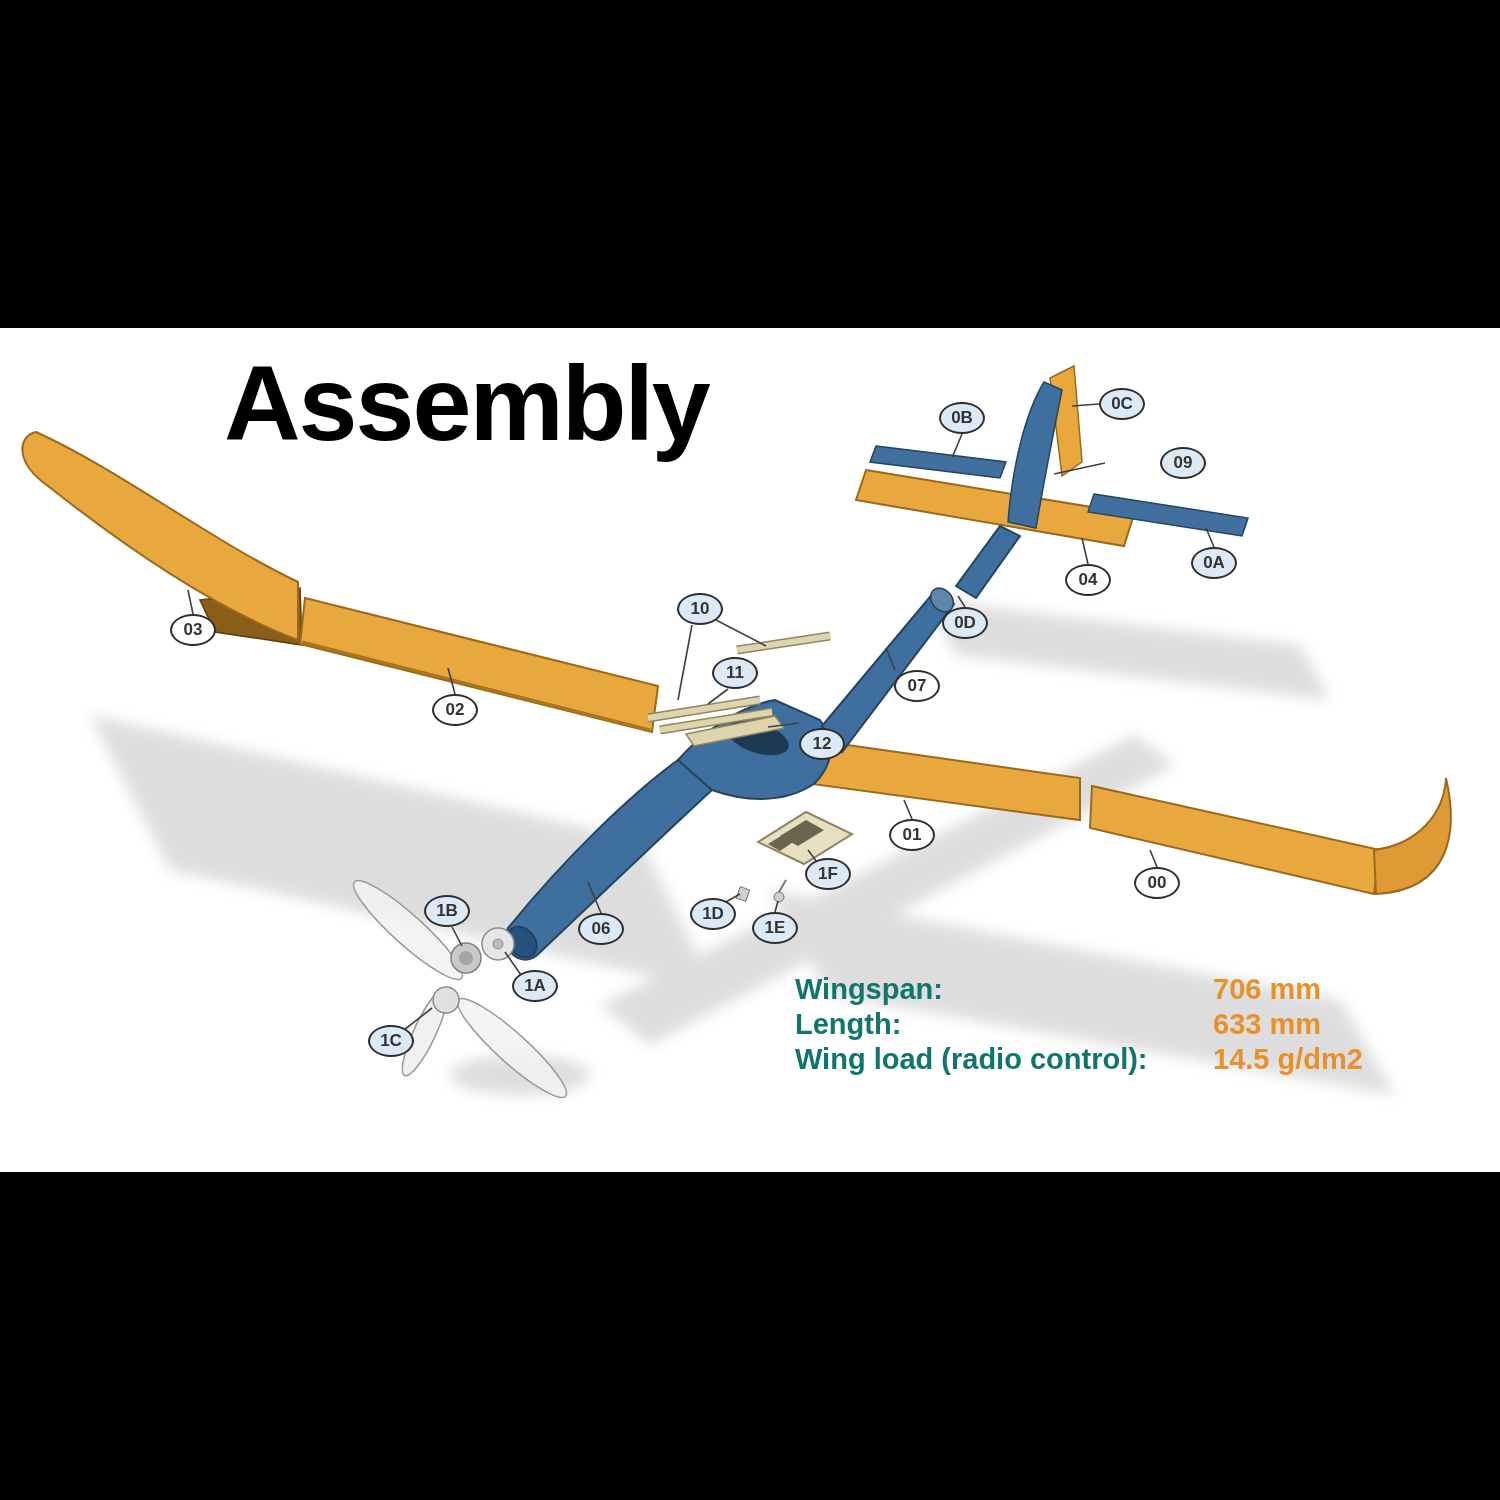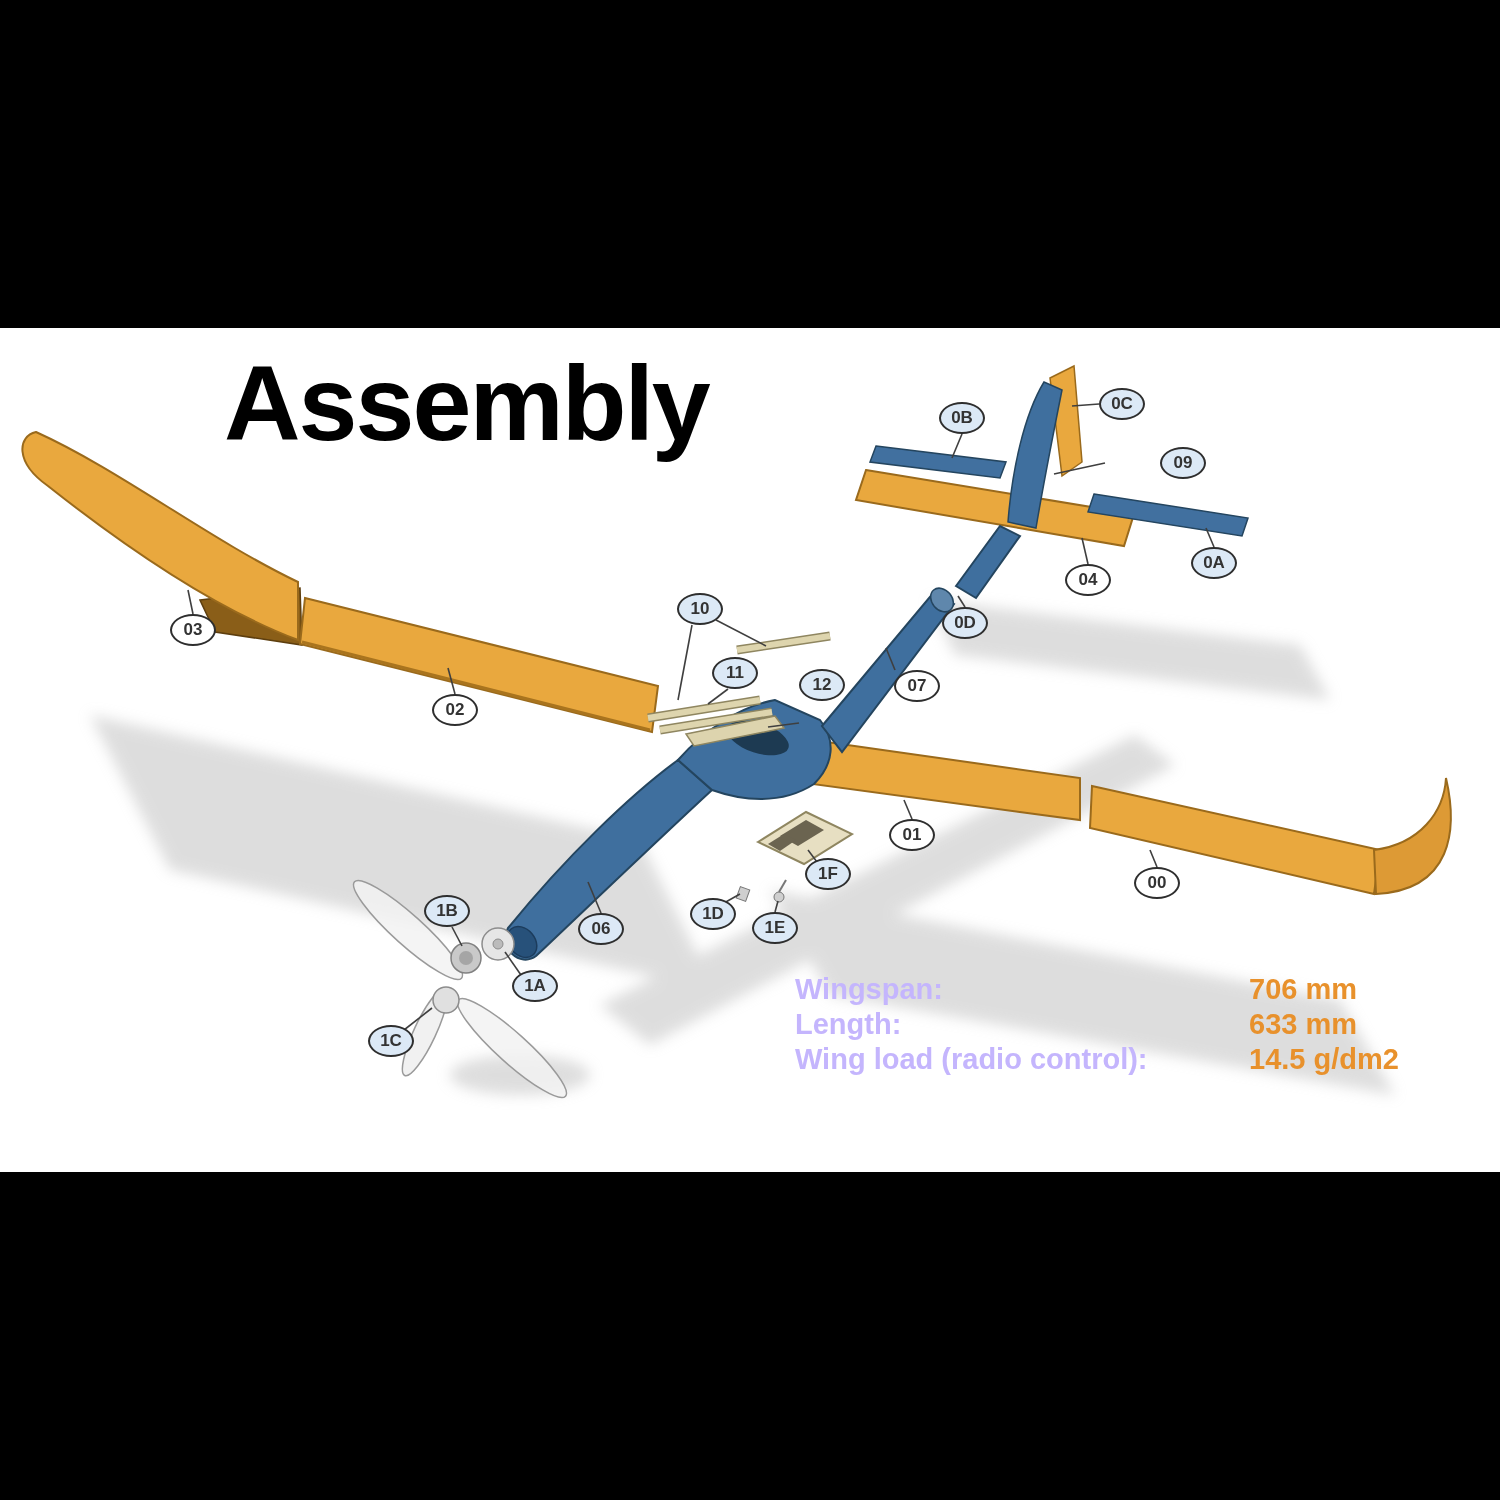--- a/index.html
+++ b/index.html
@@ -10,22 +10,22 @@
   .title{position:absolute;left:224px;top:348px;font-size:106px;font-weight:bold;
          letter-spacing:-2px;color:#000;line-height:1.05;}
   .badge{position:absolute;width:46px;height:32px;border-radius:50%;
          border:2px solid #2e2e2e;display:flex;align-items:center;justify-content:center;
          box-sizing:border-box;background:#dce9f6;}
   .badge.blue{background:#dce9f6;}
   .badge.green{background:#ffffff;}
   .badge-text{font-size:17px;font-weight:bold;color:#333;}
   .specs{position:absolute;left:795px;top:972px;width:640px;}
   .spec-row{display:flex;height:35px;line-height:35px;}
-  .spec-label{flex:0 0 418px;font-size:29px;font-weight:bold;color:#c4b5fd;}
-  .spec-value{font-size:29px;font-weight:bold;color:#e8912c;margin-left:36px;}
+  .spec-label{flex:0 0 418px;font-size:29px;font-weight:bold;color:#0f766e;}
+  .spec-value{font-size:29px;font-weight:bold;color:#e8912c;}
 </style>
 </head>
 <body>
 
 <div class="frame"></div>
 
 <svg class="scene" width="1500" height="844" viewBox="0 328 1500 844">
   <defs>
     <filter id="soft" x="-40%" y="-40%" width="180%" height="180%">
       <feGaussianBlur stdDeviation="7"></feGaussianBlur>
@@ -158,21 +158,21 @@
   </div>
 <div class="badge green" style="left:894px;top:670px">
     <span class="badge-text">07</span>
   </div>
 <div class="badge blue" style="left:677px;top:593px">
     <span class="badge-text">10</span>
   </div>
 <div class="badge blue" style="left:712px;top:657px">
     <span class="badge-text">11</span>
   </div>
-<div class="badge blue" style="left:799px;top:669px">
+<div class="badge blue" style="left:799px;top:728px">
     <span class="badge-text">12</span>
   </div>
 <div class="badge green" style="left:170px;top:614px">
     <span class="badge-text">03</span>
   </div>
 <div class="badge green" style="left:432px;top:694px">
     <span class="badge-text">02</span>
   </div>
 <div class="badge green" style="left:889px;top:819px">
     <span class="badge-text">01</span>

